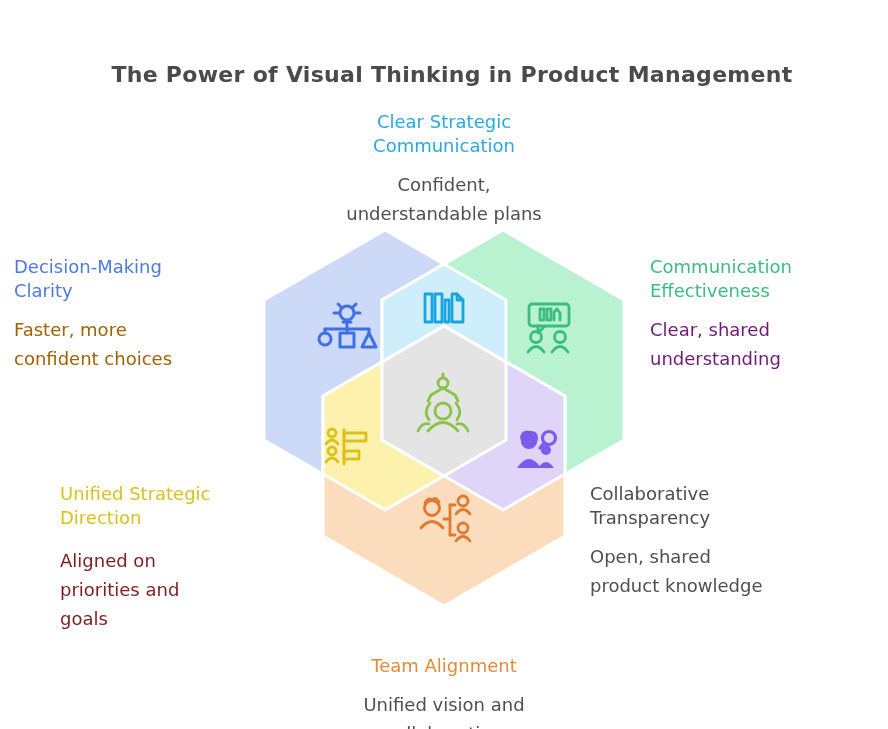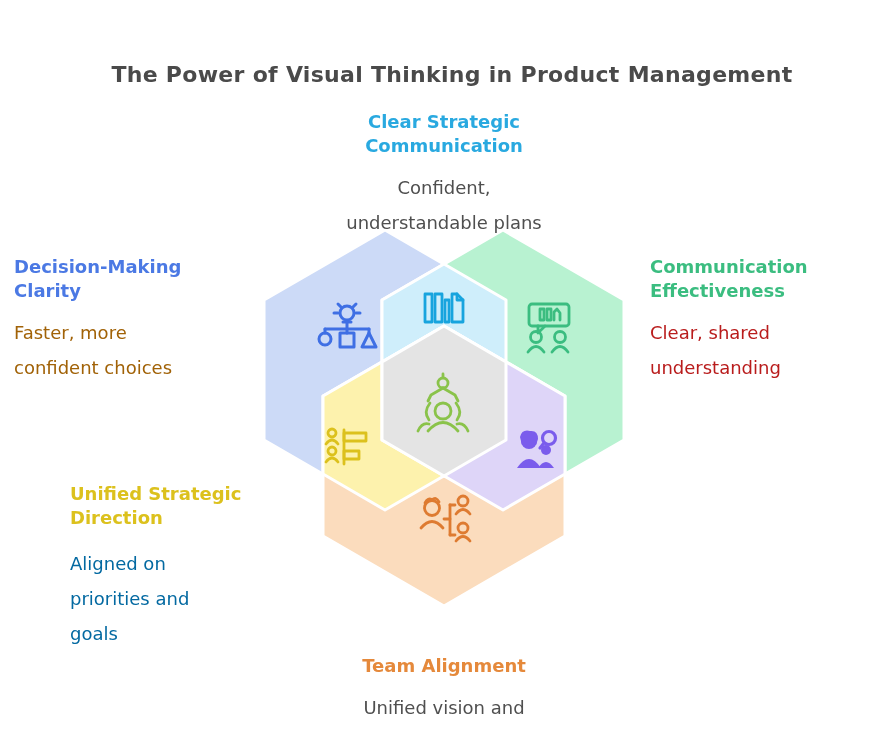--- a/index.html
+++ b/index.html
@@ -2,29 +2,29 @@
 <html><head>
 <meta charset="utf-8">
 <style>
   html,body{margin:0;padding:0;background:#ffffff;}
   .stage{position:relative;width:888px;height:729px;background:#ffffff;overflow:hidden;
          font-family:"DejaVu Sans","Liberation Sans",sans-serif;}
   .stage h1{position:absolute;top:54px;left:0;width:888px;margin:8px;text-align:center;
             font-size:22px;font-weight:bold;letter-spacing:.3px;}
   svg.diagram{position:absolute;left:0;top:0;width:888px;height:729px;}
   .label{position:absolute;}
-  .heading{font-size:18px;font-weight:bold;line-height:24px;white-space:pre-line;}
-  .desc{font-size:18px;font-weight:normal;line-height:35px;margin-top:12px;white-space:pre-line;}
+  .heading{font-size:18px;font-weight:normal;line-height:24px;white-space:pre-line;}
+  .desc{font-size:18px;font-weight:normal;line-height:29px;margin-top:12px;white-space:pre-line;}
   .align-c{text-align:center;}
   .align-r{text-align:left;}
   .align-l{text-align:left;}
   .s0{left:279px;top:110px;width:330px;}
   .s1{left:14px;top:255px;width:226px;}
   .s2{left:650px;top:255px;width:232px;}
-  .s3{left:70px;top:482px;width:242px;}
+  .s3{left:60px;top:482px;width:242px;}
   .s4{left:590px;top:482px;width:240px;}
   .s5{left:294px;top:654px;width:300px;}
 </style>
 </head>
 <body>
 
 <div class="stage">
 
   <h1 style="color: rgb(74, 74, 74);">The Power of Visual Thinking in Product Management</h1>
 
@@ -137,32 +137,38 @@
   <div class="label s1 align-r">
     <div class="heading" style="color: rgb(75, 121, 228);">Decision-Making
 Clarity</div>
     <div class="desc" style="color: #a16207;">Faster, more
 confident choices</div>
   </div>
 
   <div class="label s2 align-l">
     <div class="heading" style="color: rgb(59, 189, 128);">Communication
 Effectiveness</div>
-    <div class="desc" style="color: #b91c1c;">Clear, shared
+    <div class="desc" style="color: #701a75;">Clear, shared
 understanding</div>
   </div>
 
   <div class="label s3 align-r">
     <div class="heading" style="color: rgb(220, 193, 29);">Unified Strategic
 Direction</div>
-    <div class="desc" style="color: #0369a1; margin-top: 16px;">Aligned on
+    <div class="desc" style="color: #7f1d1d; margin-top: 16px;">Aligned on
 priorities and
 goals</div>
   </div>
 
+  <div class="label s4 align-l">
+    <div class="heading" style="color: rgb(77, 77, 77);">Collaborative
+Transparency</div>
+    <div class="desc" style="color: rgb(79, 79, 79);">Open, shared
+product knowledge</div>
+  </div>
 
   <div class="label s5 align-c">
     <div class="heading" style="color: rgb(229, 137, 59);">Team Alignment</div>
     <div class="desc" style="color: rgb(79, 79, 79);">Unified vision and
 collaboration</div>
   </div>
 
 </div>
 
 </body></html>

